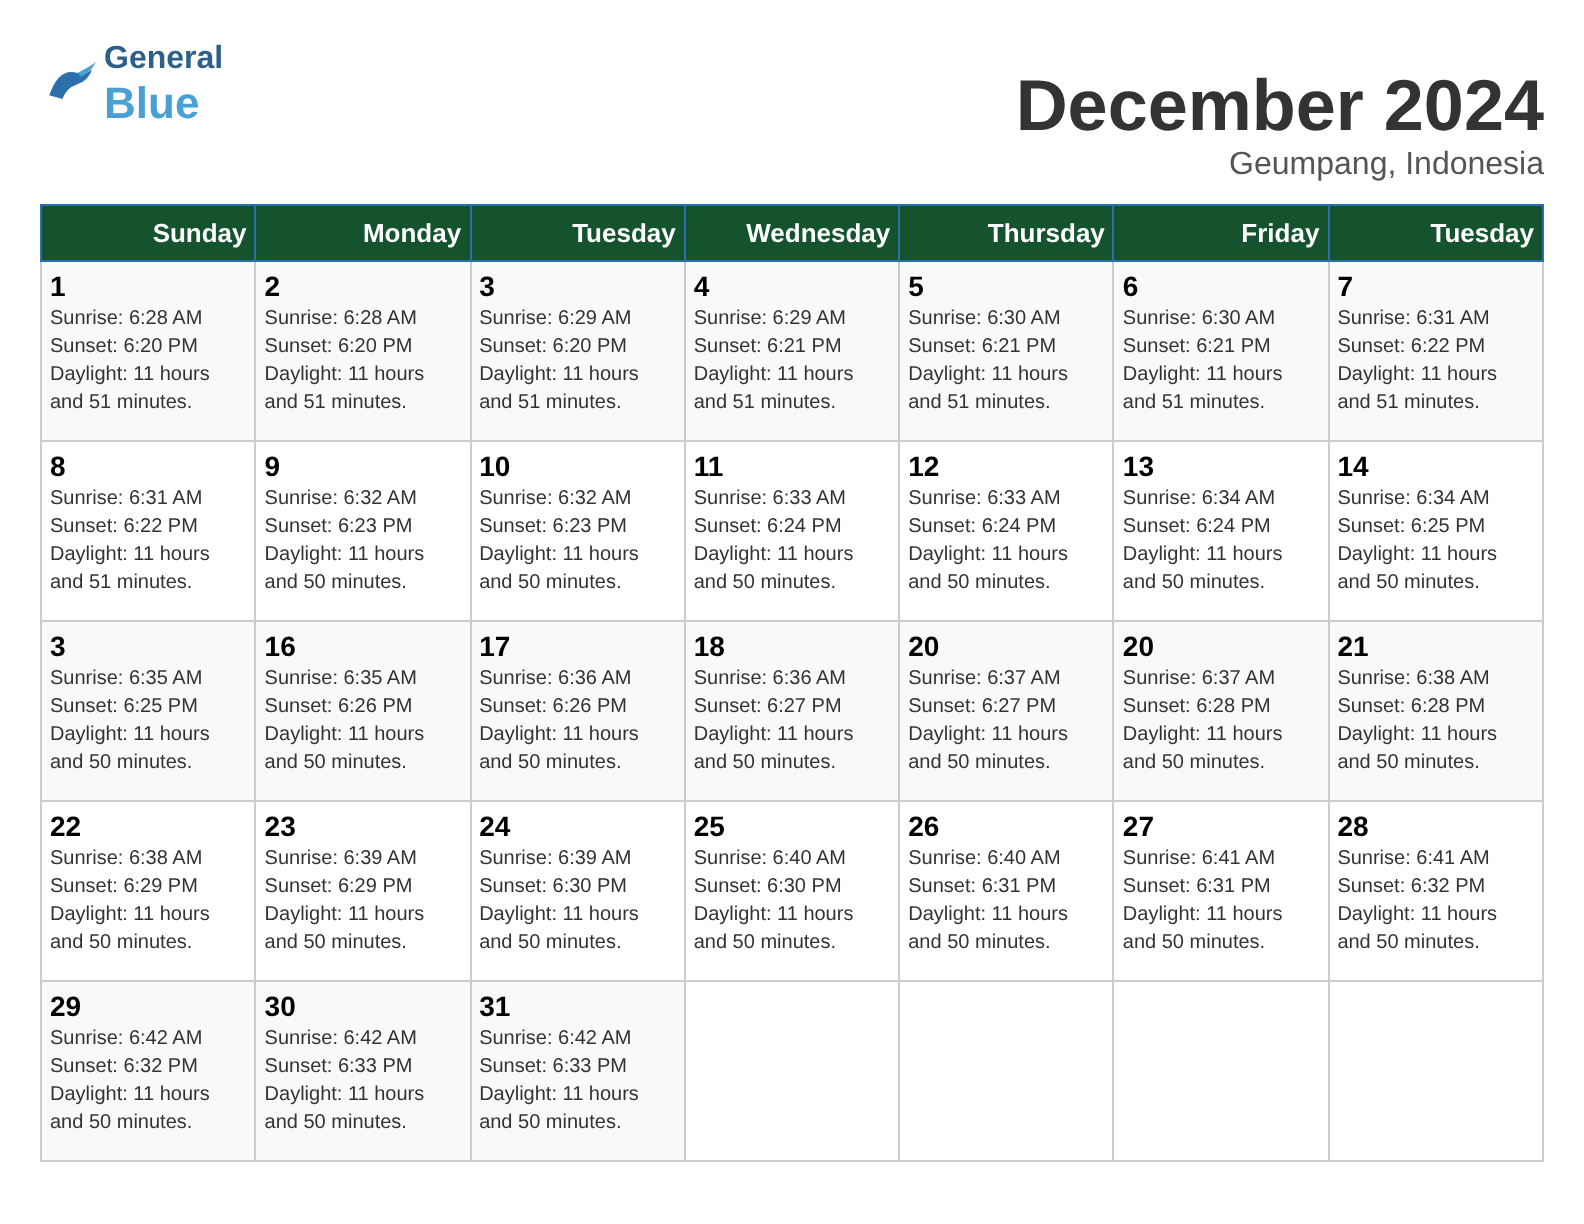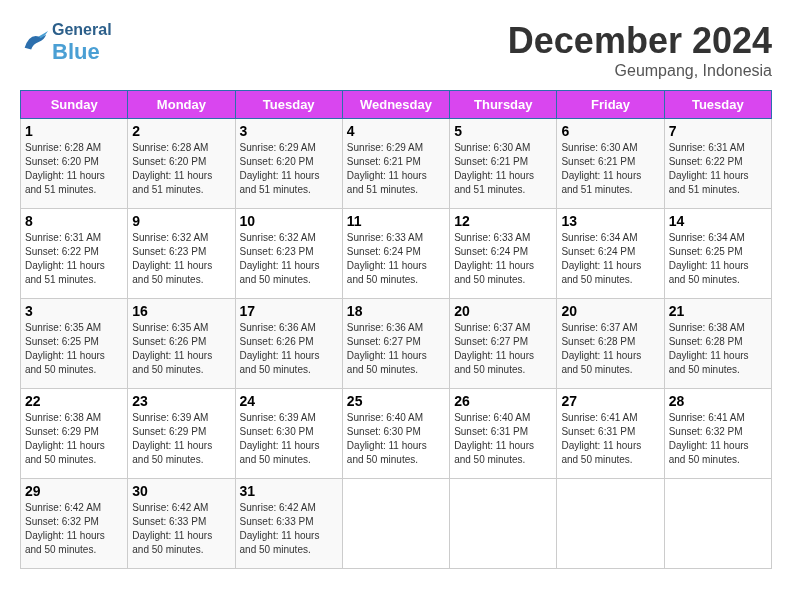--- a/index.html
+++ b/index.html
@@ -20,40 +20,41 @@
       display: flex;
       align-items: center;
       gap: 4px;
     }
     .logo-bird {
       width: 28px;
       height: 28px;
     }
     .title-block {
       text-align: right;
+      margin-top: 12px;
     }
     .month-title {
       font-size: 36px;
       font-weight: bold;
       color: #333;
     }
     .location {
       font-size: 16px;
       color: #555;
     }
     table {
       width: 100%;
       border-collapse: collapse;
       font-size: 11px;
     }
     thead th {
-      background-color: #d946ef;
+      background-color: #14532d;
       color: white;
       padding: 6px 4px;
-      text-align: center;
+      text-align: right;
       font-size: 13px;
       font-weight: bold;
       border: 1px solid #2c6fad;
     }
     tbody td {
       border: 1px solid #ccc;
       vertical-align: top;
       padding: 4px;
       height: 90px;
       width: 14.28%;

